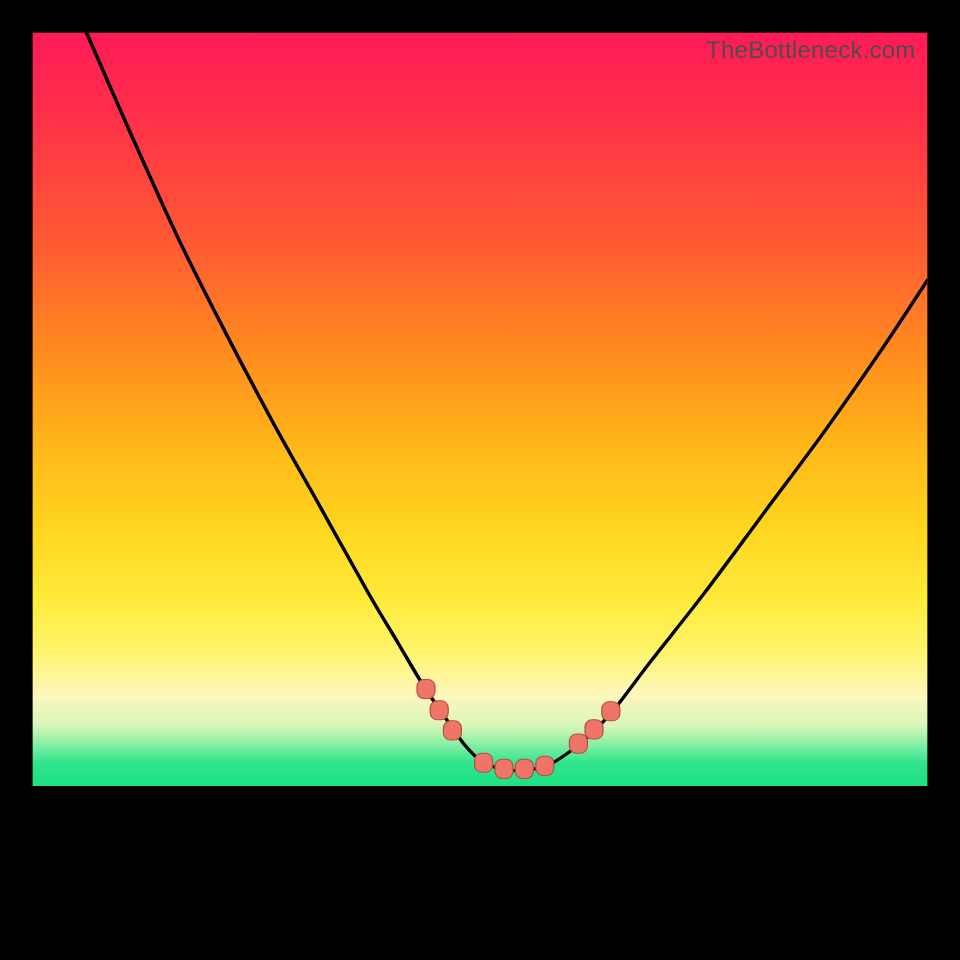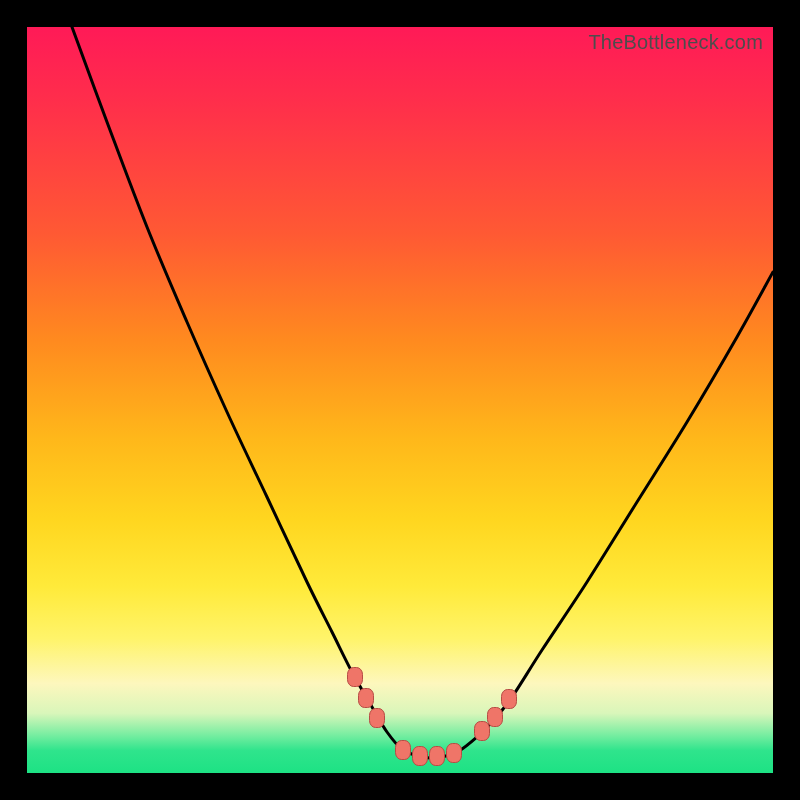--- a/index.html
+++ b/index.html
@@ -16,21 +16,21 @@
     left: 0; top: 0;
     width: 800px;
     height: 800px;
     background: #000;
   }
   .plot {
     position: absolute;
     left: 27px;
     top: 27px;
     width: 746px;
-    height: 746px;
+    height: 628px;
     overflow: hidden;
   }
   .gradient {
     position: absolute;
     left: 0; top: 0;
     width: 100%;
     height: 100%;
     
     background: linear-gradient(
       to bottom,

